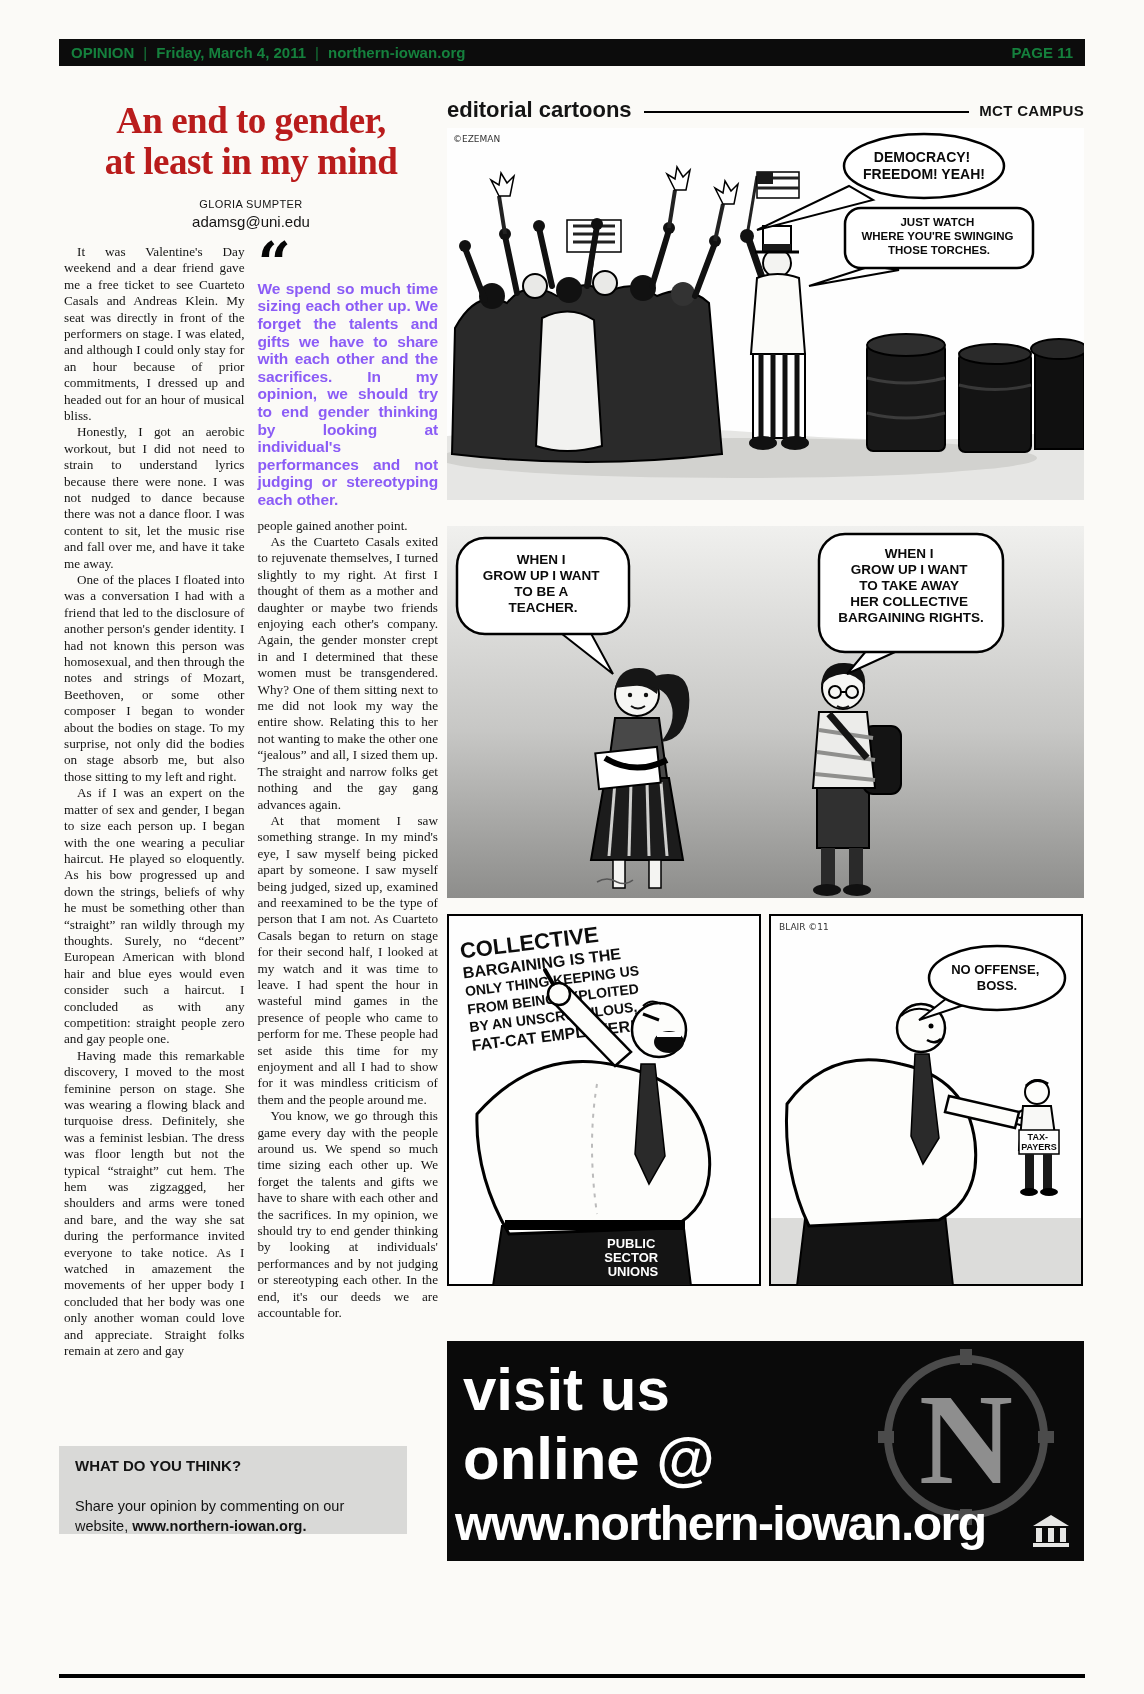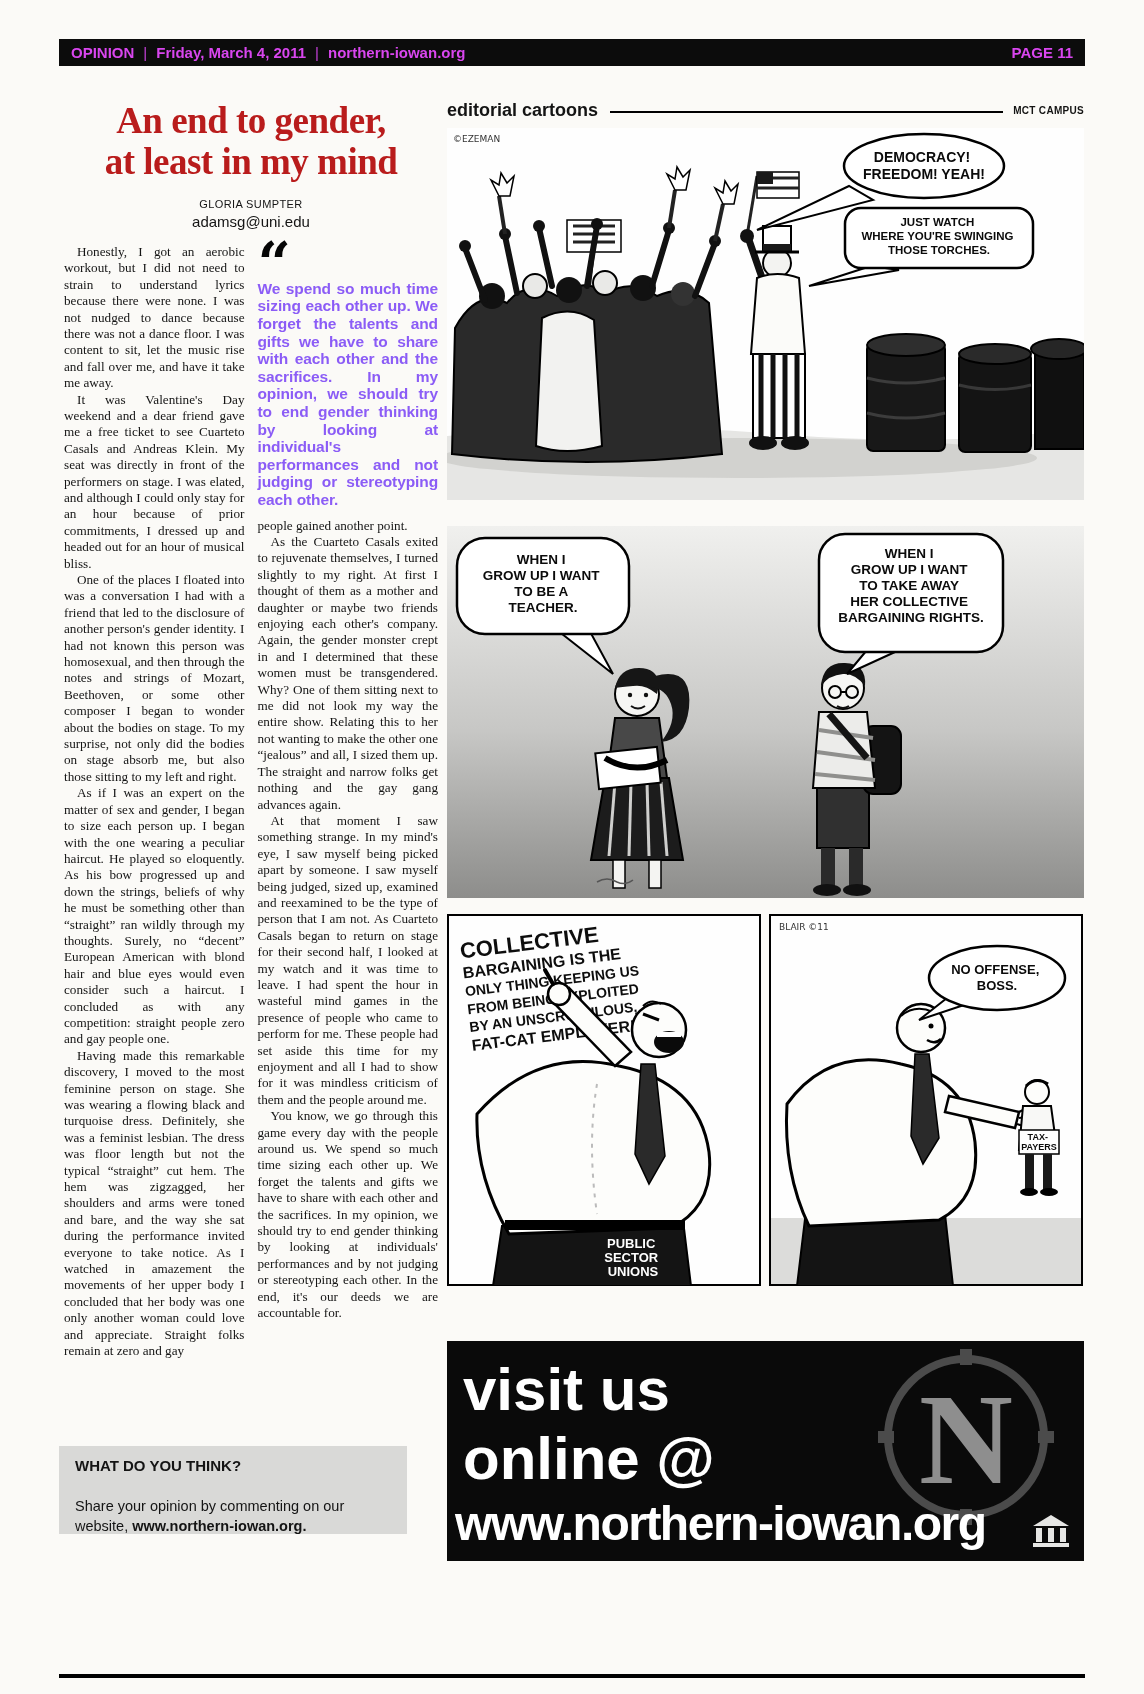--- a/index.html
+++ b/index.html
@@ -5,21 +5,21 @@
   * { margin:0; padding:0; box-sizing:border-box; }
   html,body { background:#d8d8d4; }
   .page {
     position:relative; width:1144px; height:1694px; margin:0 auto;
     background:#fbfaf7; overflow:hidden; color:#141414;
     font-family:"Liberation Serif", serif;
   }
   
   .topbar {
     position:absolute; left:59px; top:39px; width:1026px; height:27px;
-    background:#0c0c0c; color:#d946ef; display:flex; justify-content:space-between;
+    background:#0c0c0c; color:#15803d; display:flex; justify-content:space-between;
     align-items:center; padding:0 12px;
     font-family:"Liberation Sans", sans-serif; font-weight:bold; font-size:15px;
   }
   .topbar .sep { font-weight:normal; margin:0 9px; opacity:.9; }
   
   .article-region { position:absolute; left:64px; top:100px; width:374px; }
   .headline {
     font-family:"Liberation Serif", serif; font-weight:bold; font-size:37px;
     line-height:1.12; text-align:center; letter-spacing:-0.5px; color:#b91c1c;
   }
@@ -44,23 +44,23 @@
     position:absolute; left:59px; top:1446px; width:348px; height:88px;
     background:#d9d9d7; padding:11px 16px; z-index:3;
     font-family:"Liberation Sans", sans-serif;
   }
   .wdyt-title { font-weight:bold; font-size:15px; }
   .wdyt-body { font-size:14.5px; margin-top:23px; line-height:1.35; }
   .wdyt-body b { font-weight:bold; }
   
   .right-region { position:absolute; left:447px; top:100px; width:637px; }
   .ed-header { display:flex; align-items:center; height:20px; font-family:"Liberation Sans", sans-serif; }
-  .ed-title  { font-weight:bold; font-size:18px; }
+  .ed-title  { font-weight:bold; font-size:22px; }
   .ed-line   { flex:1; height:2px; background:#000; margin:4px 10px 0 12px; }
-  .ed-credit { font-weight:bold; font-size:10px; letter-spacing:.3px; }
+  .ed-credit { font-weight:bold; font-size:15px; letter-spacing:.3px; }
   .c1 { margin-top:8px; display:block; }
   .c2 { margin-top:26px; display:block; }
   .c3 { margin-top:16px; display:flex; gap:8px; }
   .comic { font-family:"Liberation Sans", sans-serif; font-weight:700; fill:#0b0b0b; }
   .sig   { font-family:"DejaVu Sans", sans-serif; fill:#333; }
   .rant  { font-family:"Liberation Sans", sans-serif; font-weight:700; fill:#0d0d0d; }
   
   .promo {
     position:relative; margin-top:55px; height:220px; background:#0a0a0a;
     color:#fff; overflow:hidden; padding:14px 0 0 16px;
@@ -91,22 +91,22 @@
     <h1 class="headline">
       <span>An end to gender,</span><br>
       <span>at least in my mind</span>
     </h1>
     <div class="byline">
       <div class="author">GLORIA SUMPTER</div>
       <div class="email">adamsg@uni.edu</div>
     </div>
     <div class="cols">
       <div class="col">
+          <p>It was Valentine's Day weekend and a dear friend gave me a free ticket to see Cuarteto Casals and Andreas Klein. My seat was directly in front of the performers on stage. I was elated, and although I could only stay for an hour because of prior commitments, I dressed up and headed out for an hour of musical bliss.</p>
           <p>Honestly, I got an aerobic workout, but I did not need to strain to understand lyrics because there were none. I was not nudged to dance because there was not a dance floor. I was content to sit, let the music rise and fall over me, and have it take me away.</p>
-          <p>It was Valentine's Day weekend and a dear friend gave me a free ticket to see Cuarteto Casals and Andreas Klein. My seat was directly in front of the performers on stage. I was elated, and although I could only stay for an hour because of prior commitments, I dressed up and headed out for an hour of musical bliss.</p>
           <p>One of the places I floated into was a conversation I had with a friend that led to the disclosure of another person's gender identity. I had not known this person was homosexual, and then through the notes and strings of Mozart, Beethoven, or some other composer I began to wonder about the bodies on stage. To my surprise, not only did the bodies on stage absorb me, but also those sitting to my left and right.</p>
           <p>As if I was an expert on the matter of sex and gender, I began to size each person up. I began with the one wearing a peculiar haircut. He played so eloquently. As his bow progressed up and down the strings, beliefs of why he must be something other than “straight” ran wildly through my thoughts. Surely, no “decent” European American with blond hair and blue eyes would even consider such a haircut. I concluded as with any competition: straight people zero and gay people one.</p>
           <p>Having made this remarkable discovery, I moved to the most feminine person on stage. She was wearing a flowing black and turquoise dress. Definitely, she was a feminist lesbian. The dress was floor length but not the typical “straight” cut hem. The hem was zigzagged, her shoulders and arms were toned and bare, and the way she sat during the performance invited everyone to take notice. As I watched in amazement the movements of her upper body I concluded that her body was one only another woman could love and appreciate. Straight folks remain at zero and gay</p>
         </div>
       <div class="col">
         <div class="pullquote">
           <span class="qmark">“</span>
           <p class="pq-text">We spend so much time sizing each other up. We forget the talents and gifts we have to share with each other and the sacrifices. In my opinion, we should try to end gender thinking by looking at individual's performances and not judging or stereotyping each other.</p>
         </div>
         <div class="col2-paras">

